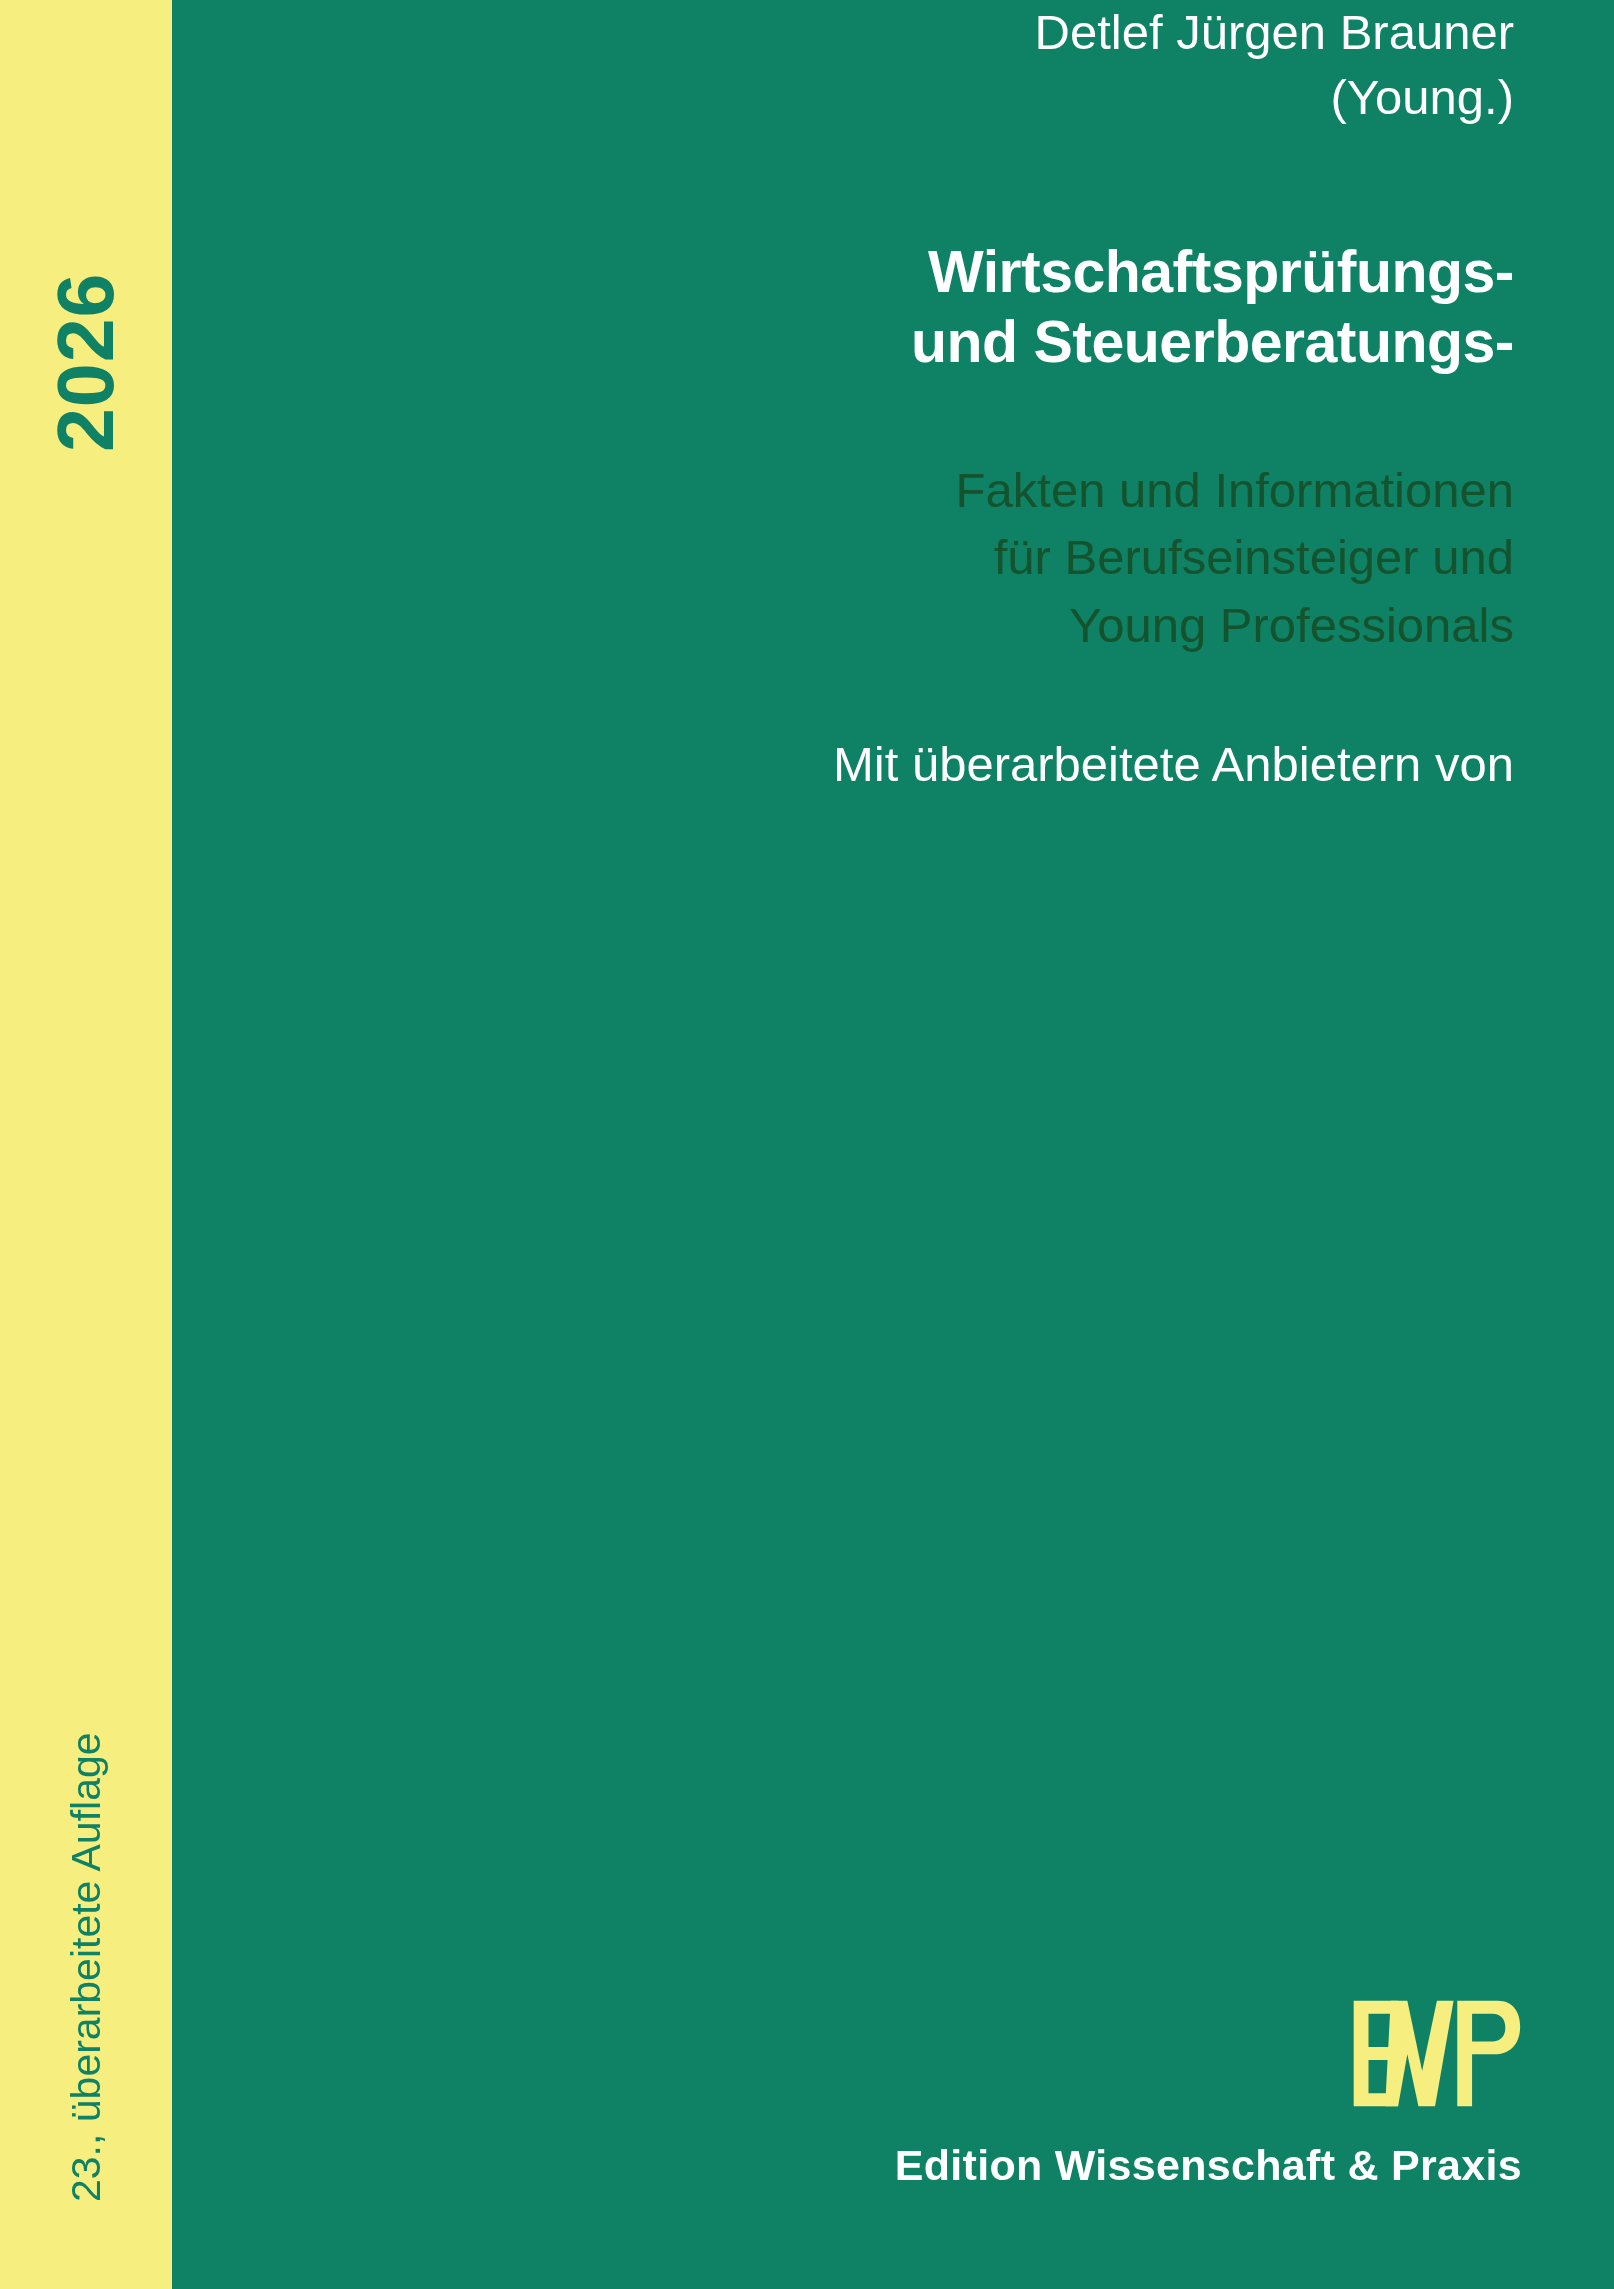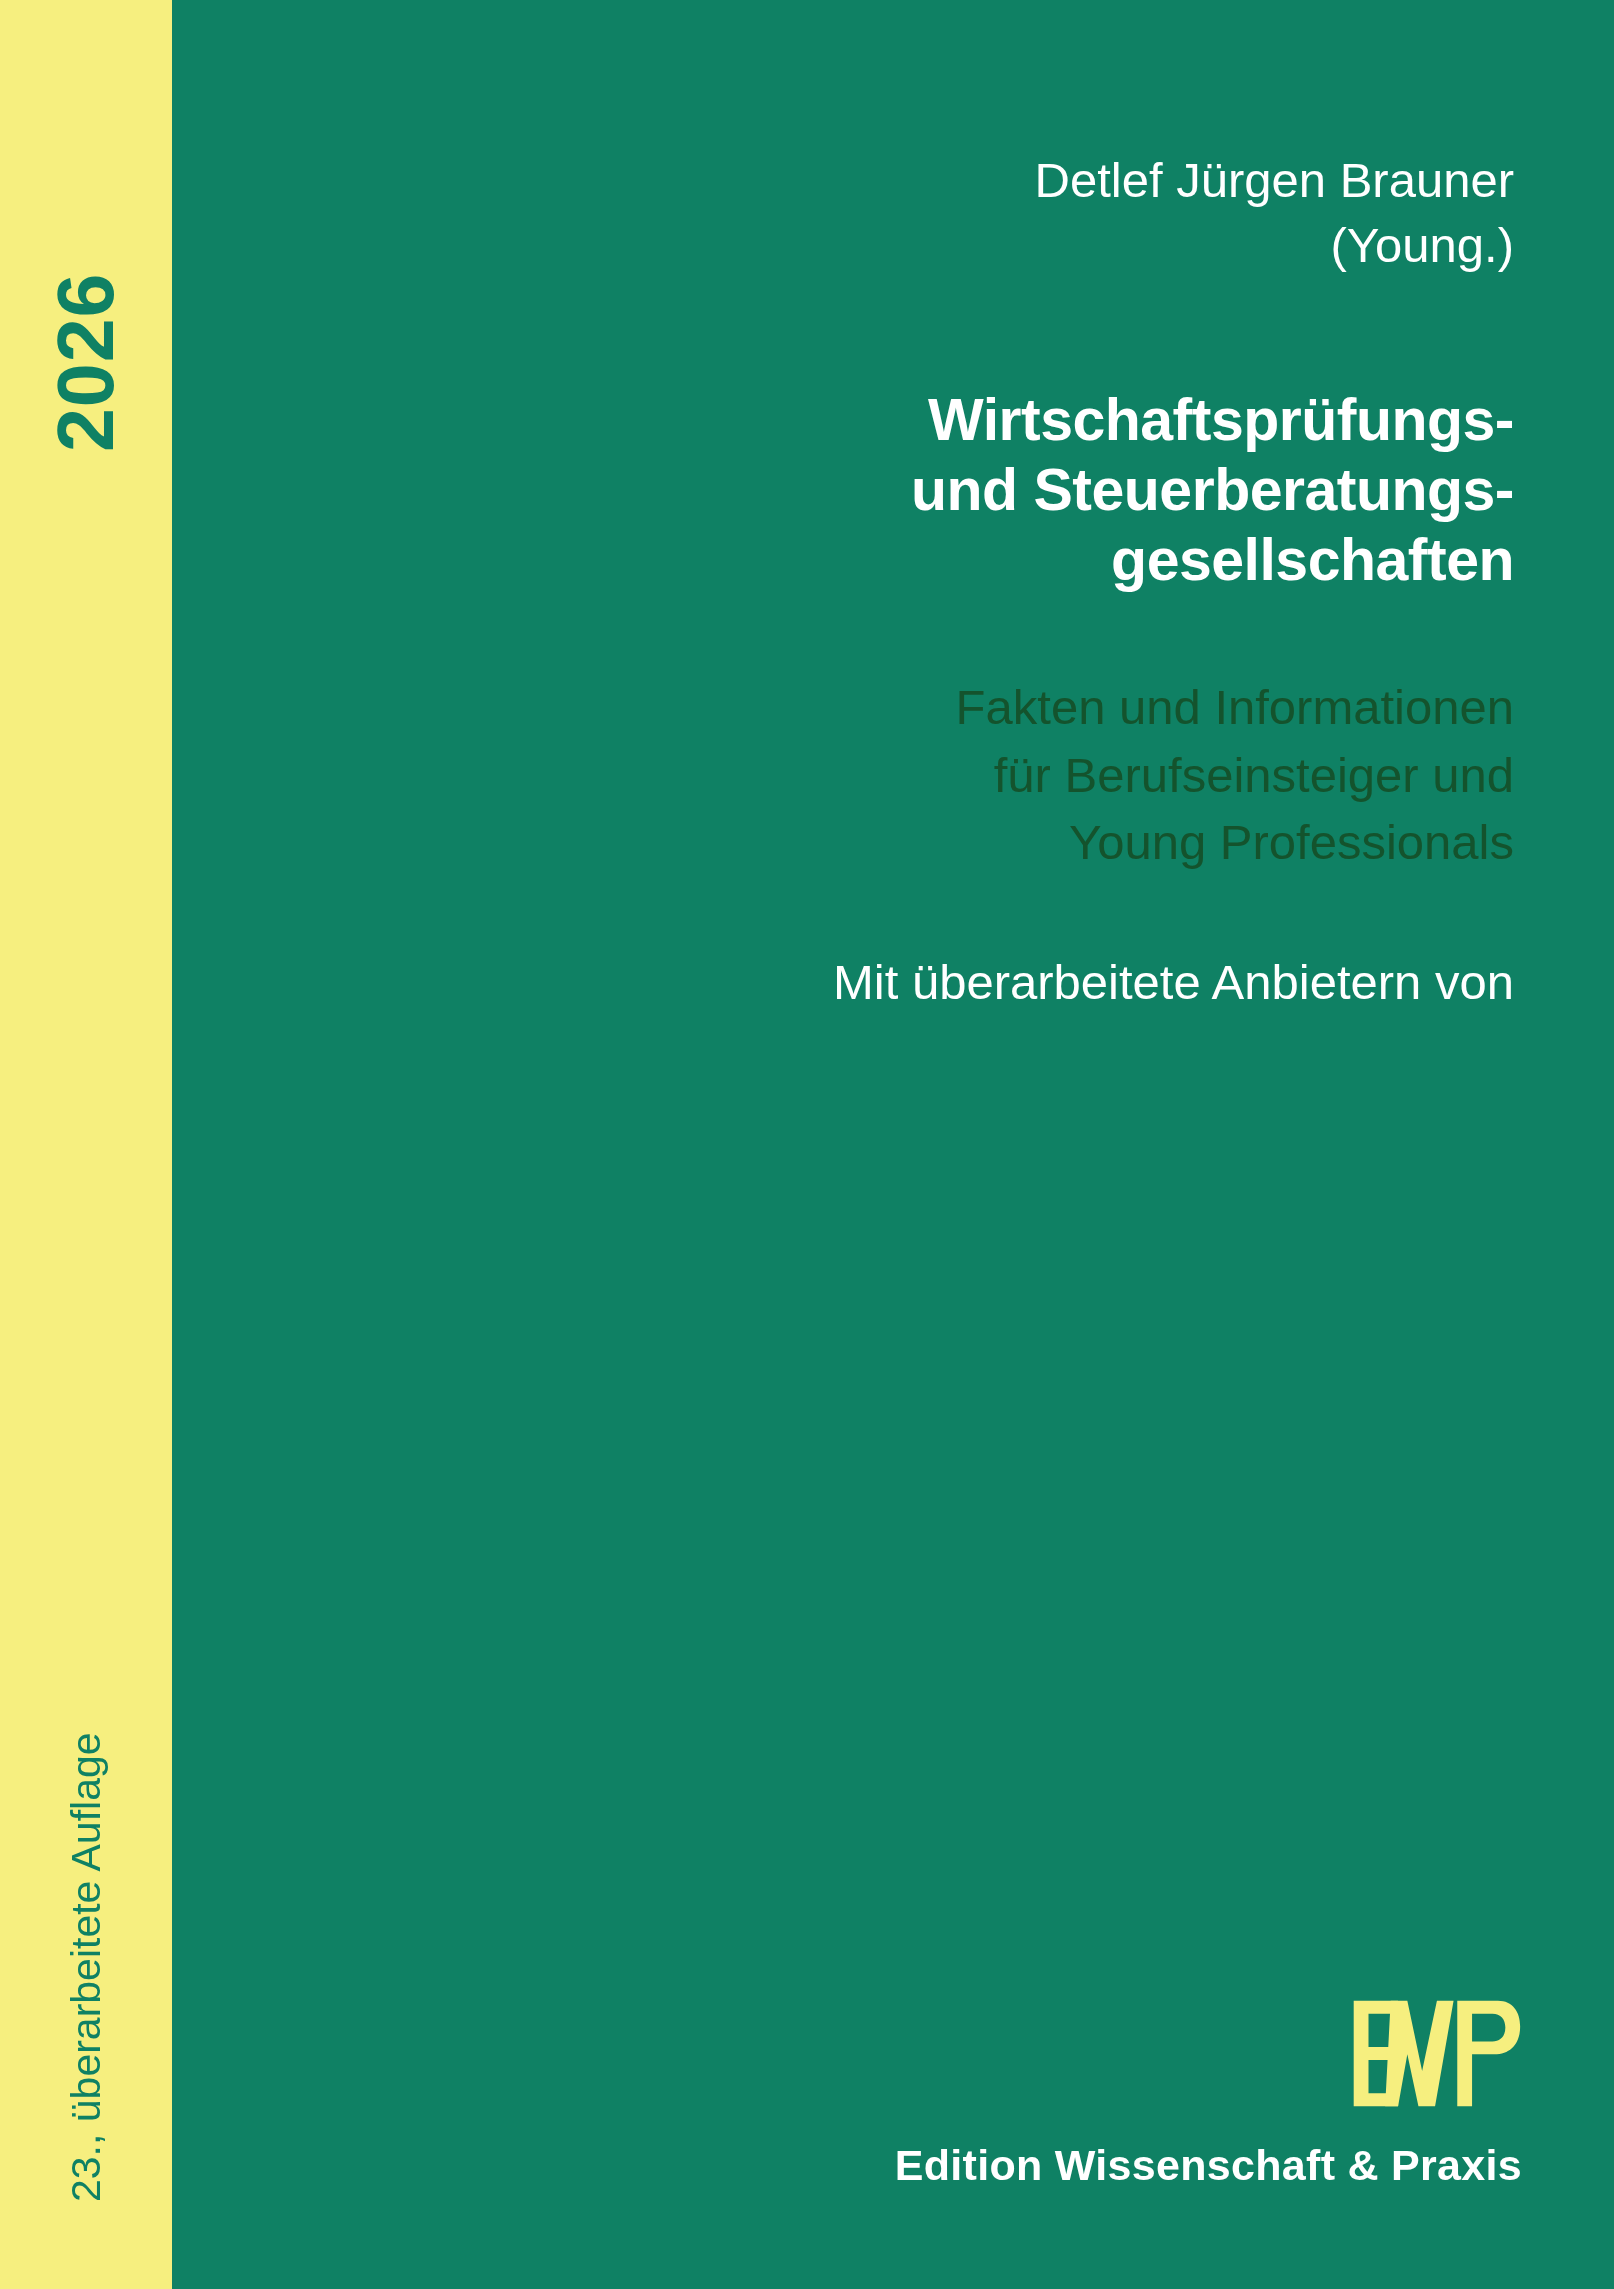--- a/index.html
+++ b/index.html
@@ -82,21 +82,20 @@
     left: 172px;
     top: 0;
     right: 0;
     bottom: 0;
     padding: 0 100px 0 138px;
     box-sizing: border-box;
     color: #ffffff;
   }
 
   .editor-block {
-    padding-top: 148px;
     text-align: right;
     font-size: 49px;
     line-height: 1.32;
     font-weight: normal;
     color: #ffffff;
   }
   .editor-block .editor-role {
     display: block;
   }
 
@@ -168,21 +167,20 @@
   <div class="content">
 
     <div class="editor-block">
       <span>Detlef Jürgen Brauner</span>
       <span class="editor-role">(Young.)</span>
     </div>
 
     <div class="title">
       <span>Wirtschaftsprüfungs-</span>
       <span>und Steuerberatungs-</span>
-      <span>gesellschaften</span>
     </div>
 
     <div class="subtitle">
       <span>Fakten und Informationen</span>
       <span>für Berufseinsteiger und</span>
       <span>Young Professionals</span>
     </div>
 
     <div class="note">
       <span>Mit überarbeitete Anbietern von</span>

